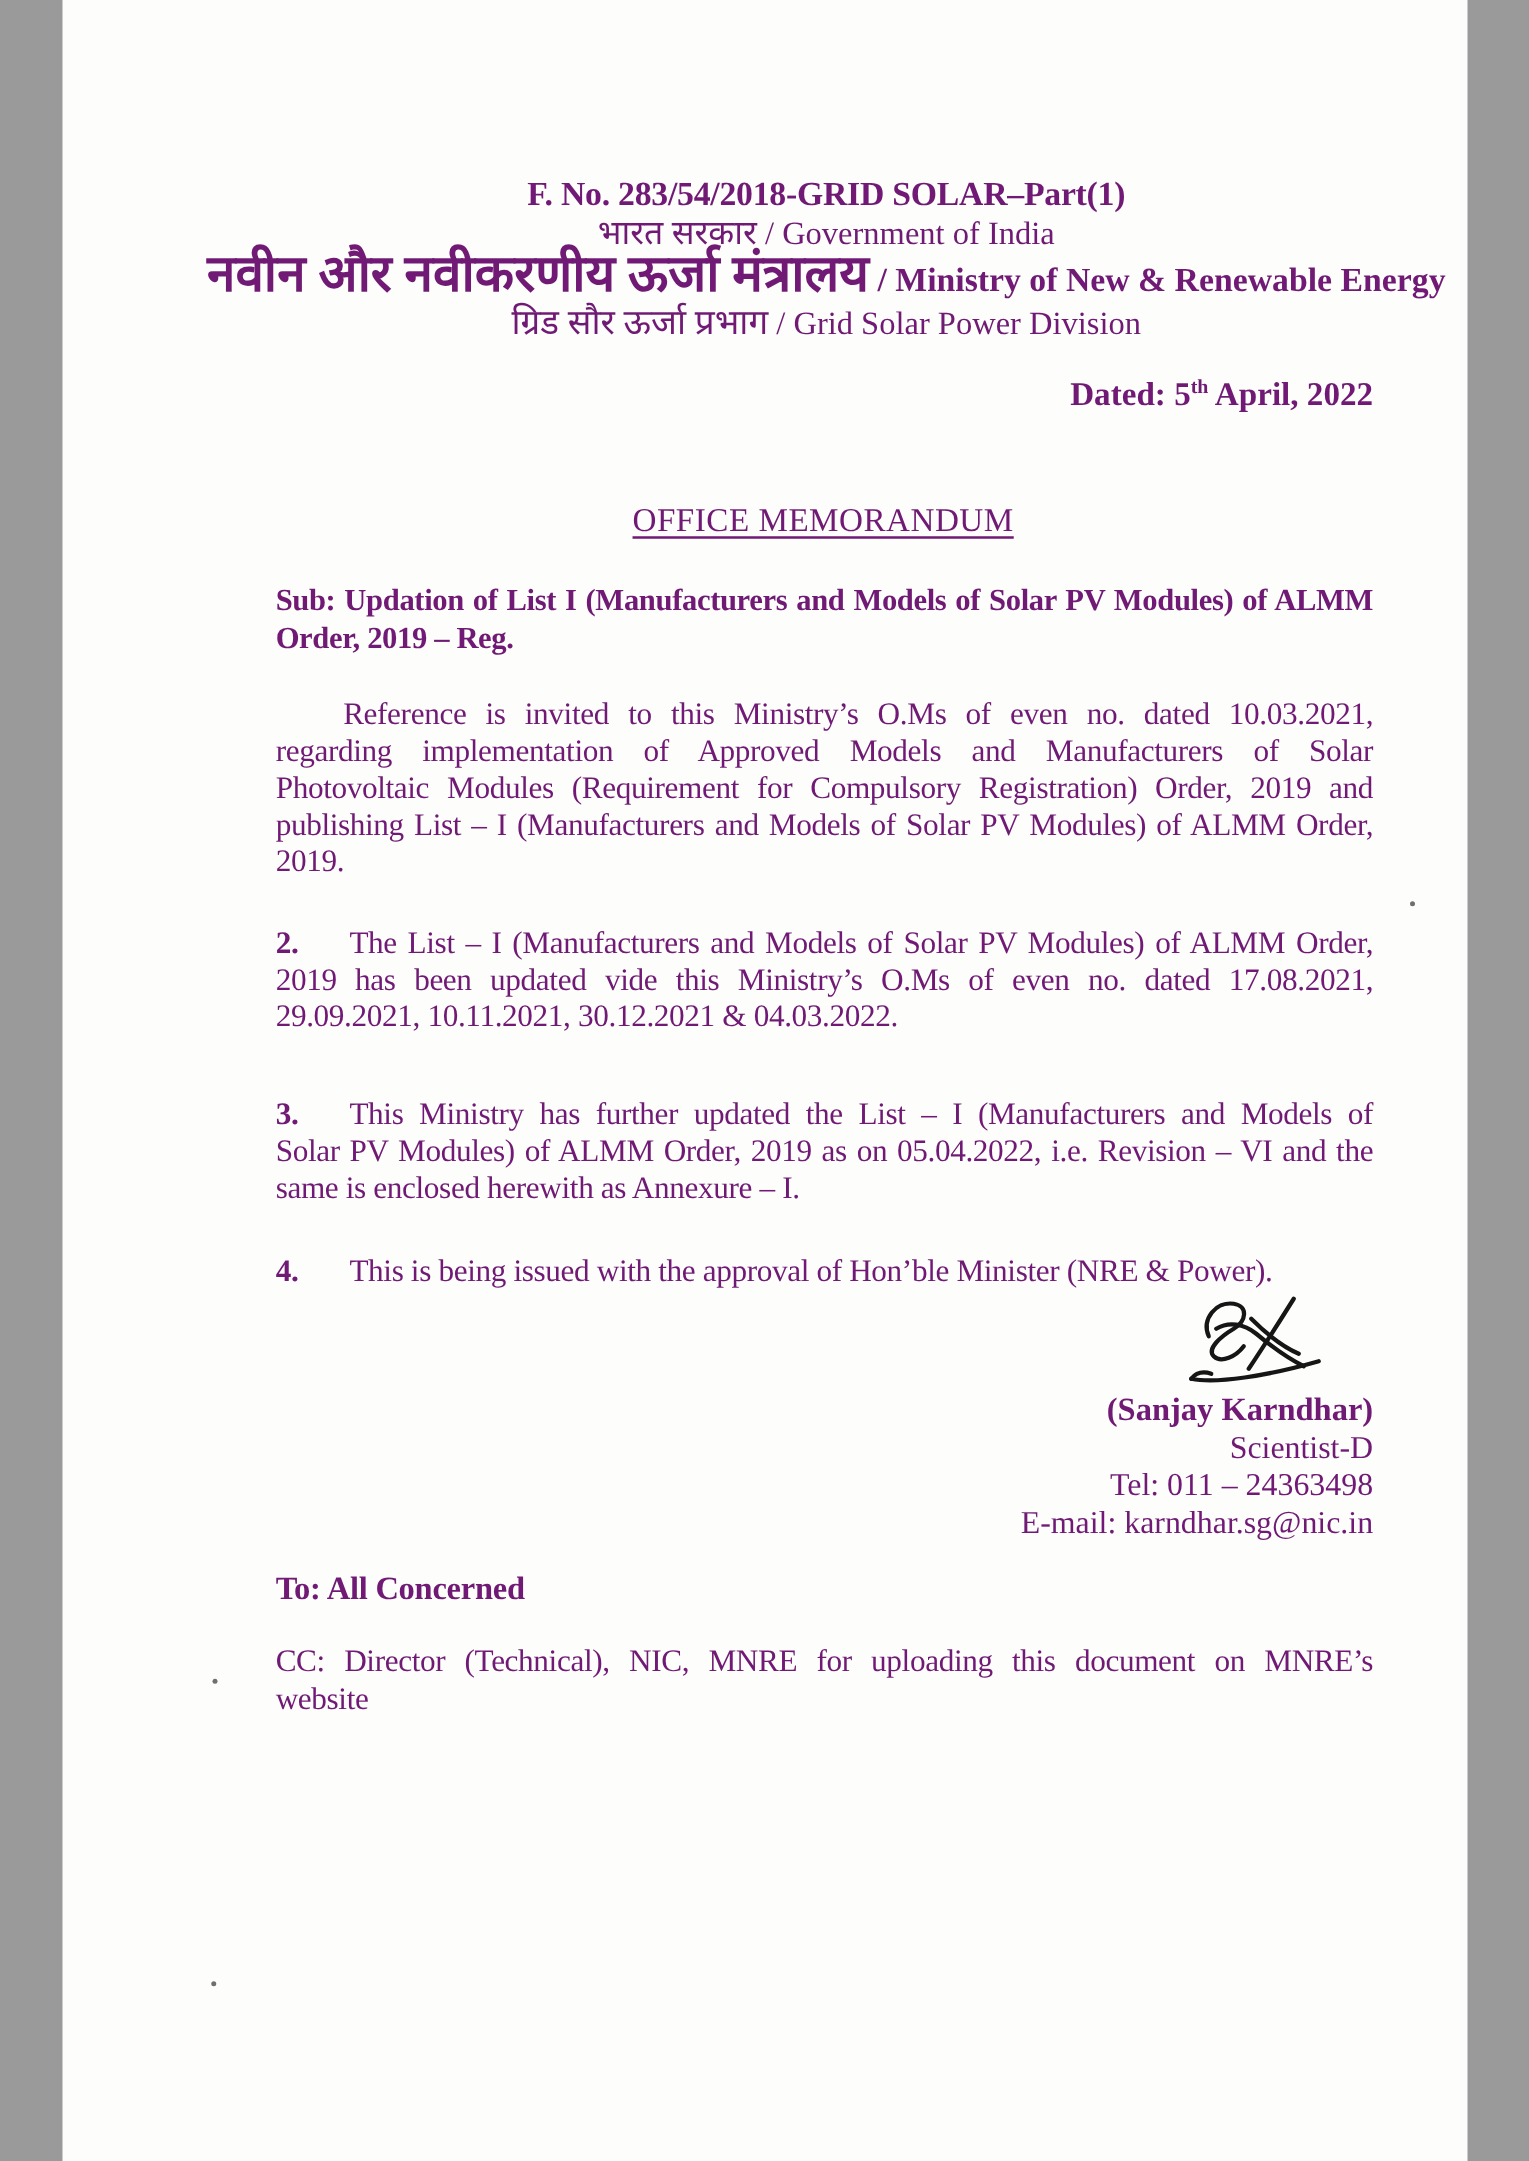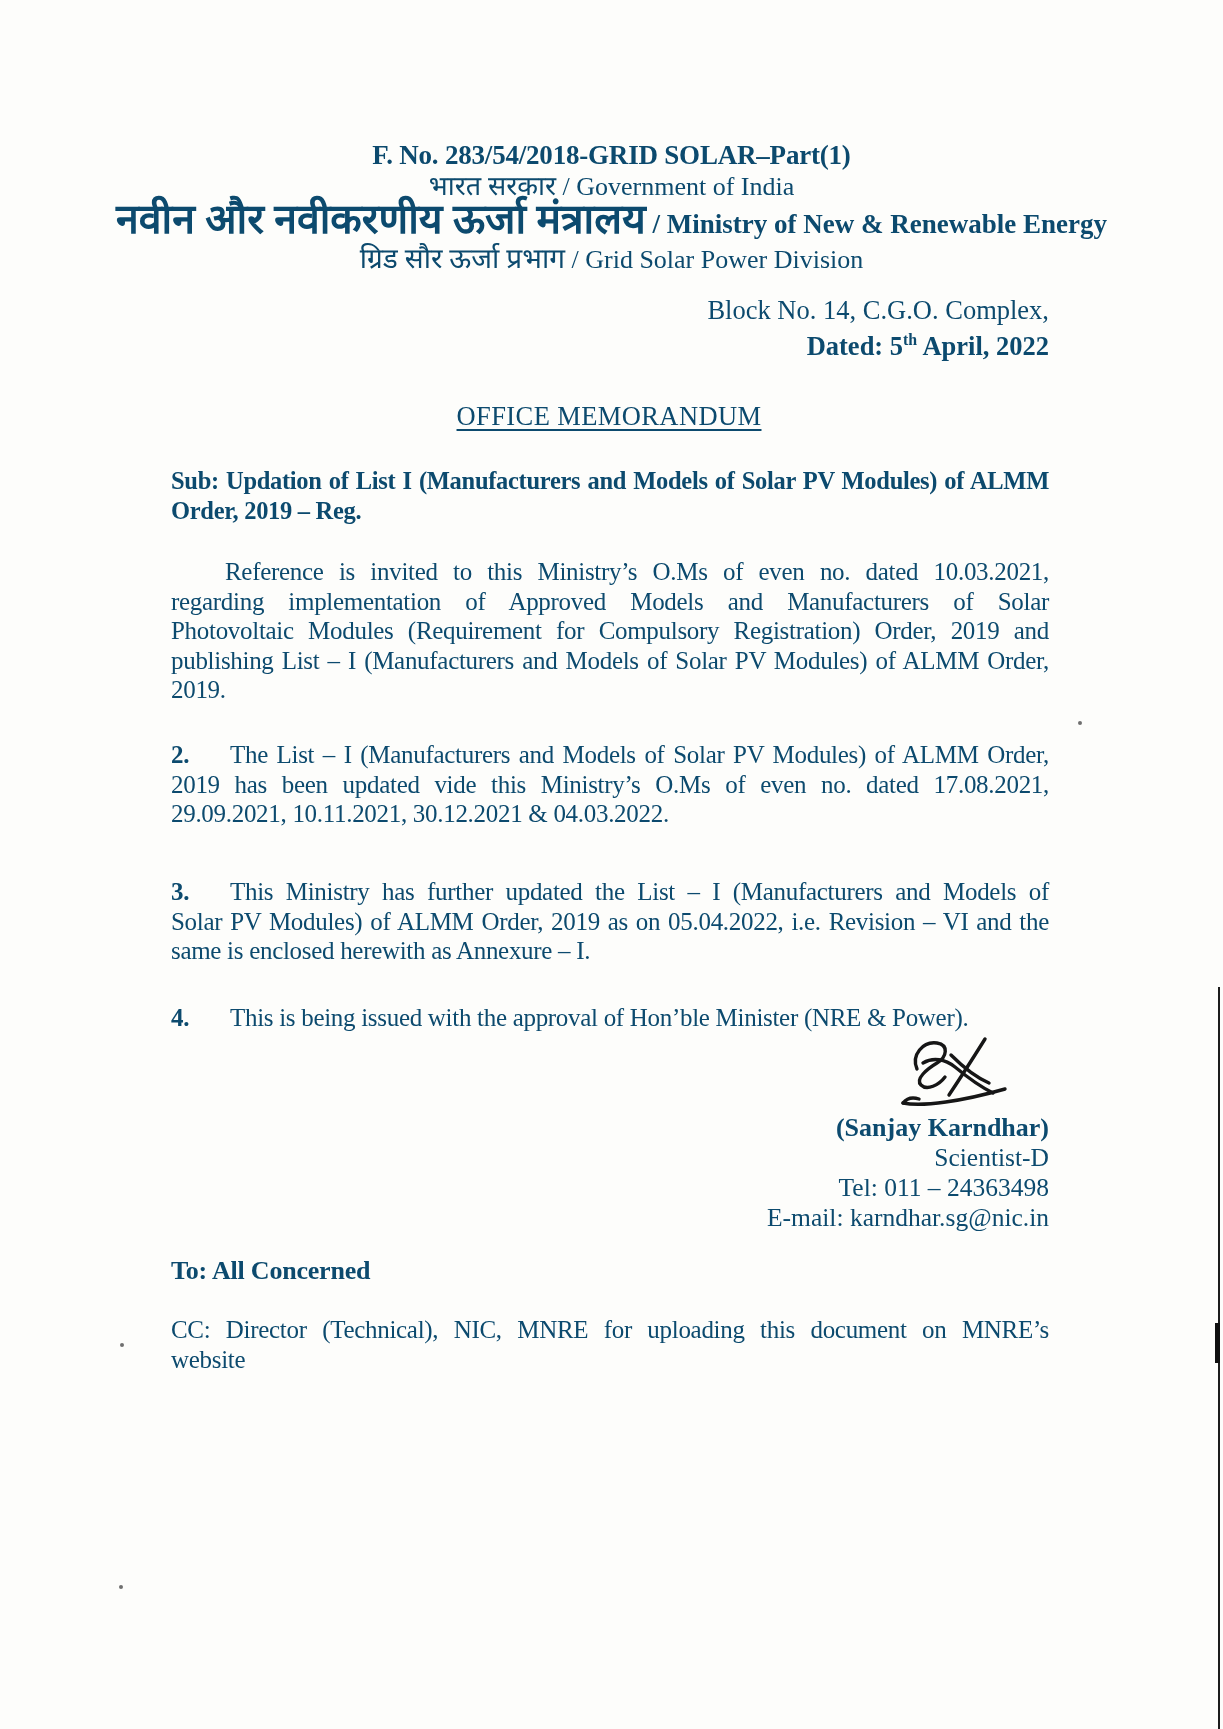--- a/index.html
+++ b/index.html
@@ -1,21 +1,21 @@
 <!DOCTYPE html>
 <html><head>
 <meta charset="utf-8">
 <style>
   html,body{margin:0;padding:0;background:#9a9a9a;}
   .page{
     position:relative;
-    width:1223px;height:1729px;
+    width:1124px;height:1729px;
     background:#fdfdfb;
     font-family:"Liberation Serif","DejaVu Serif",serif;
-    color:#0c4a6e;
+    color:#701a75;
     overflow:hidden;
     margin:0 auto;
   }
   
   .letterhead{position:absolute;left:0;top:139px;width:1223px;text-align:center;}
   .lh-file{font-size:27px;font-weight:bold;line-height:32px;letter-spacing:-0.2px;}
   .lh-govt{font-size:26px;line-height:31px;}
   .lh-ministry{font-size:27px;font-weight:bold;line-height:35px;}
   .lh-division{font-size:26px;line-height:33px;}
   .hi-md{font-size:27px;}
@@ -60,21 +60,20 @@
 <div class="page">
 
   <div class="letterhead">
     <div class="lh-file">F. No. 283/54/2018-GRID SOLAR–Part(1)</div>
     <div class="lh-govt"><span class="hi-md">भारत सरकार</span><span> / </span><span>Government of India</span></div>
     <div class="lh-ministry"><span class="hi-lg">नवीन और नवीकरणीय ऊर्जा मंत्रालय</span><span> / </span><span>Ministry of New &amp; Renewable Energy</span></div>
     <div class="lh-division"><span class="hi-sm">ग्रिड सौर ऊर्जा प्रभाग</span><span> / </span><span>Grid Solar Power Division</span></div>
   </div>
 
   <div class="address">
-    <div>Block No. 14, C.G.O. Complex,</div>
     <div class="dated"><span>Dated: 5</span><sup>th</sup><span> April, 2022</span></div>
   </div>
 
   <div class="om-title">
     <span>OFFICE MEMORANDUM</span>
   </div>
 
   <div class="tblock subject">
     <div class="jl">Sub: Updation of List I (Manufacturers and Models of Solar PV Modules) of ALMM</div>
     <div class="ll">Order, 2019 – Reg.</div>

